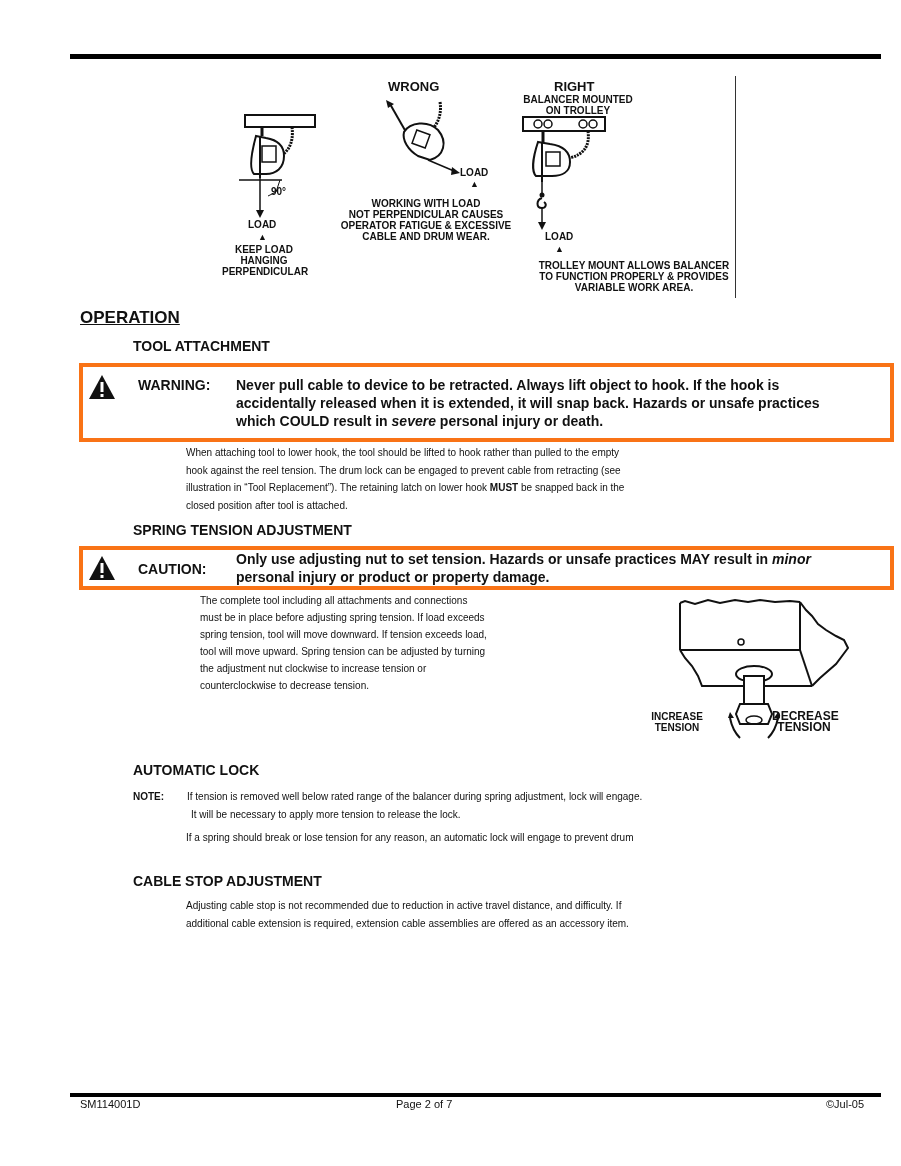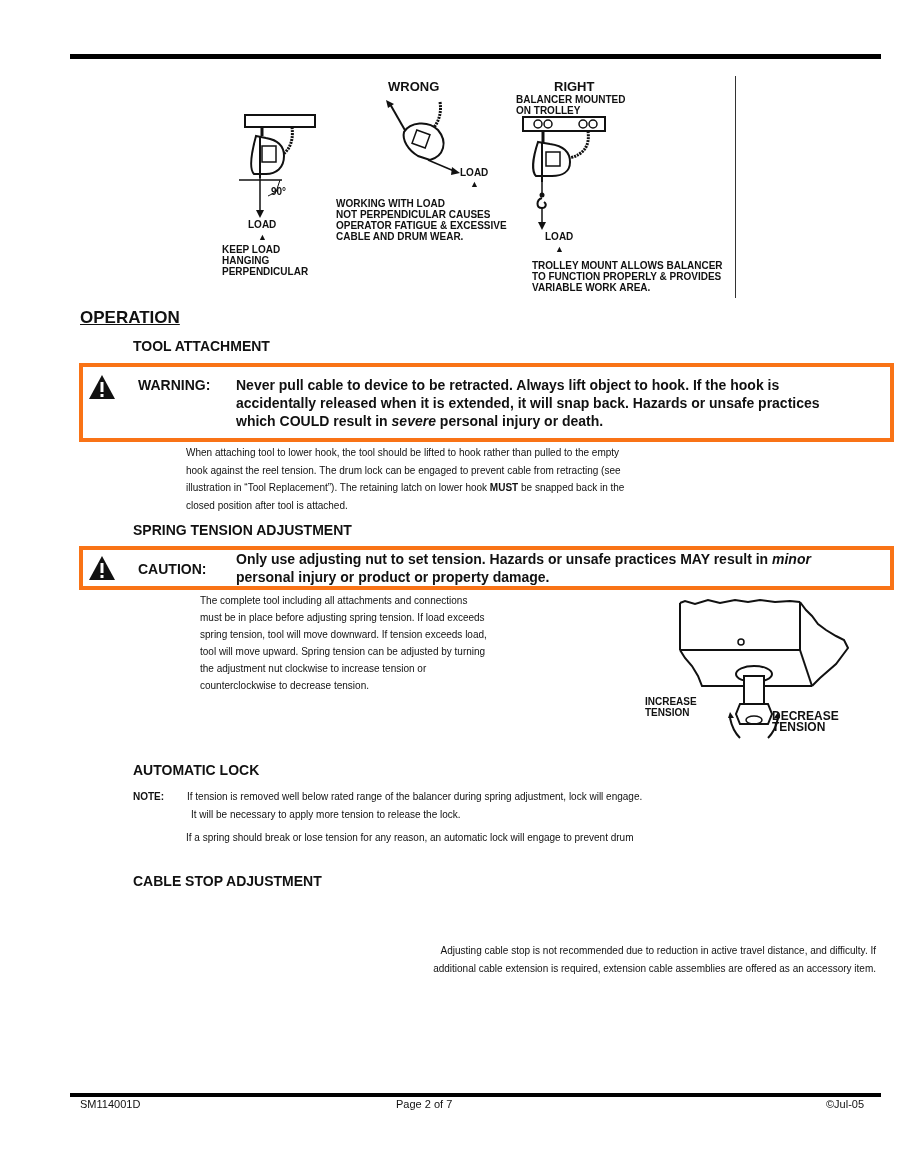--- a/index.html
+++ b/index.html
@@ -1,20 +1,20 @@
 <!DOCTYPE html>
 <html><head>
 <meta charset="utf-8">
 <style>
   html, body { margin: 0; padding: 0; background: #ffffff; }
   body { width: 901px; height: 1166px; position: relative; font-family: "Liberation Sans", sans-serif; color: #111; overflow: hidden; }
   .abs { position: absolute; }
   .rule { position: absolute; background: #000; }
   .figure-wrap { position: absolute; left: 218px; top: 74px; width: 518px; height: 226px; background: #fff; }
-  .fig-text { position: absolute; font-family: "Liberation Sans", sans-serif; font-weight: bold; font-size: 10px; line-height: 11px; color: #111; white-space: nowrap; }
+  .fig-text { position: absolute; font-family: "Liberation Sans", sans-serif; font-weight: bold; font-size: 10px; line-height: 11px; text-align: center; color: #111; white-space: nowrap; }
   .fig-head { font-size: 13px; line-height: 14px; }
   .fig-vline { position: absolute; left: 735px; top: 76px; width: 1px; height: 222px; background: #333; }
   .h1 { position: absolute; left: 80px; top: 308px; font-size: 17px; font-weight: bold; text-decoration: underline; }
   .h2 { position: absolute; font-size: 14px; font-weight: bold; }
   .box { position: absolute; border: 4px solid #f97316; padding-left: 12px; }
   .warn-icon { position: absolute; width: 28px; height: 26px; }
   .box-label { position: absolute; font-size: 14px; font-weight: bold; }
   .box-text { position: absolute; font-size: 14px; font-weight: bold; line-height: 18px; }
   .para { position: absolute; font-size: 10px; line-height: 17.5px; }
   .footer-text { position: absolute; font-size: 11px; top: 1098px; }
@@ -165,42 +165,42 @@
     <circle cx="101" cy="52" r="3" fill="none" stroke="#111" stroke-width="1.5"></circle>
     <ellipse cx="114" cy="84" rx="18" ry="8" fill="#fff" stroke="#111" stroke-width="2"></ellipse>
     <rect x="104" y="86" width="20" height="28" fill="#fff" stroke="#111" stroke-width="2"></rect>
     <path d="M100 114 L128 114 L132 124 L128 134 L100 134 L96 124 Z" fill="#fff" stroke="#111" stroke-width="2"></path>
     <ellipse cx="114" cy="130" rx="8" ry="4" fill="none" stroke="#111" stroke-width="1.5"></ellipse>
     <path d="M90 128 C92 138, 96 144, 100 148" fill="none" stroke="#111" stroke-width="2"></path>
     <polygon points="88,128 94,128 90,122" fill="#111"></polygon>
     <path d="M138 128 C136 138, 132 144, 128 148" fill="none" stroke="#111" stroke-width="2"></path>
     <polygon points="134,128 140,128 138,122" fill="#111"></polygon>
   </svg>
-  <div class="fig-text" style="left:5px; top:106px; width:64px; font-size:10px;">
+  <div class="fig-text" style="left:5px; top:121px; width:64px; font-size:10px;">
     <div>INCREASE</div>
     <div>TENSION</div>
   </div>
   <div class="fig-text" style="left:132px; top:121px; width:64px; font-size:12px;">
     <div>DECREASE</div>
     <div>TENSION</div>
   </div>
 </div>
 
 <div class="h2" style="left:133px; top:762px;">AUTOMATIC LOCK</div>
 <div class="para" style="left:133px; top:788px; font-weight:bold;">NOTE:</div>
 <div class="para" style="left:187px; top:788px; width:690px;">
   <div>If tension is removed well below rated range of the balancer during spring adjustment, lock will engage.</div>
   <div style="padding-left:4px;">It will be necessary to apply more tension to release the lock.</div>
 </div>
 <div class="para" style="left:186px; top:829px; width:690px;">
   <div>If a spring should break or lose tension for any reason, an automatic lock will engage to prevent drum</div>
 </div>
 
 <div class="h2" style="left:133px; top:873px;">CABLE STOP ADJUSTMENT</div>
-<div class="para" style="left:186px; top:942px; width:690px;text-align:right;">
+<div class="para" style="left:186px; top:897px; width:690px;">
   <div>Adjusting cable stop is not recommended due to reduction in active travel distance, and difficulty.  If</div>
   <div>additional cable extension is required, extension cable assemblies are offered as an accessory item.</div>
 </div>
 
 <div class="rule" style="left:70px; top:1093px; width:811px; height:4px;"></div>
 <div class="footer-text" style="left:80px;">SM114001D</div>
 <div class="footer-text" style="left:396px;">Page 2 of 7</div>
 <div class="footer-text" style="left:826px;">©Jul-05</div>
 
 </body></html>

